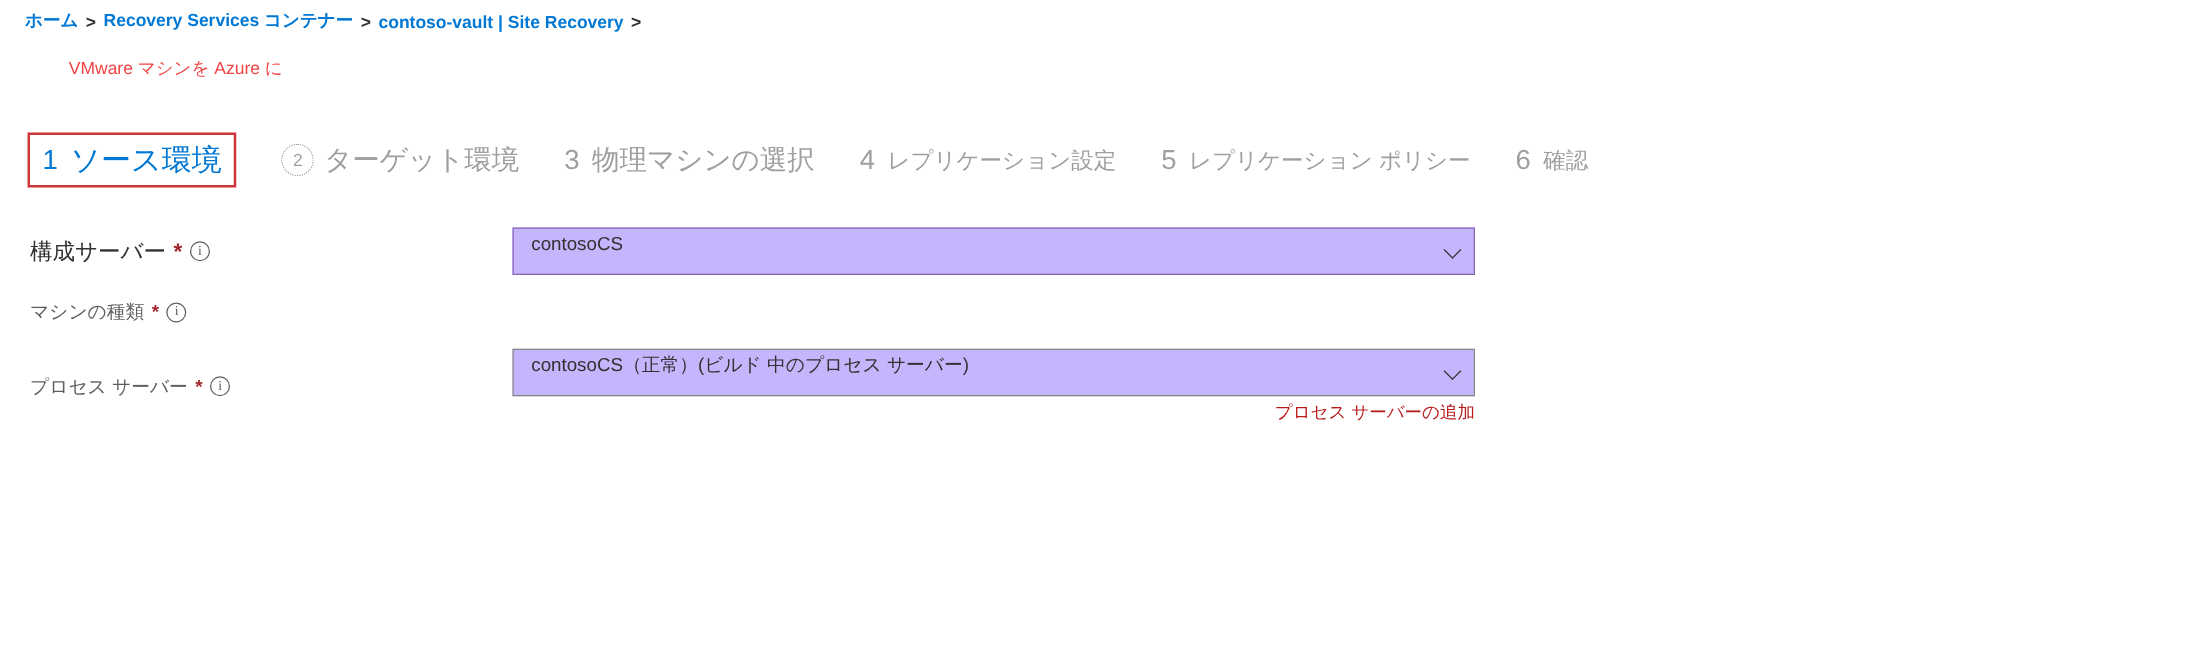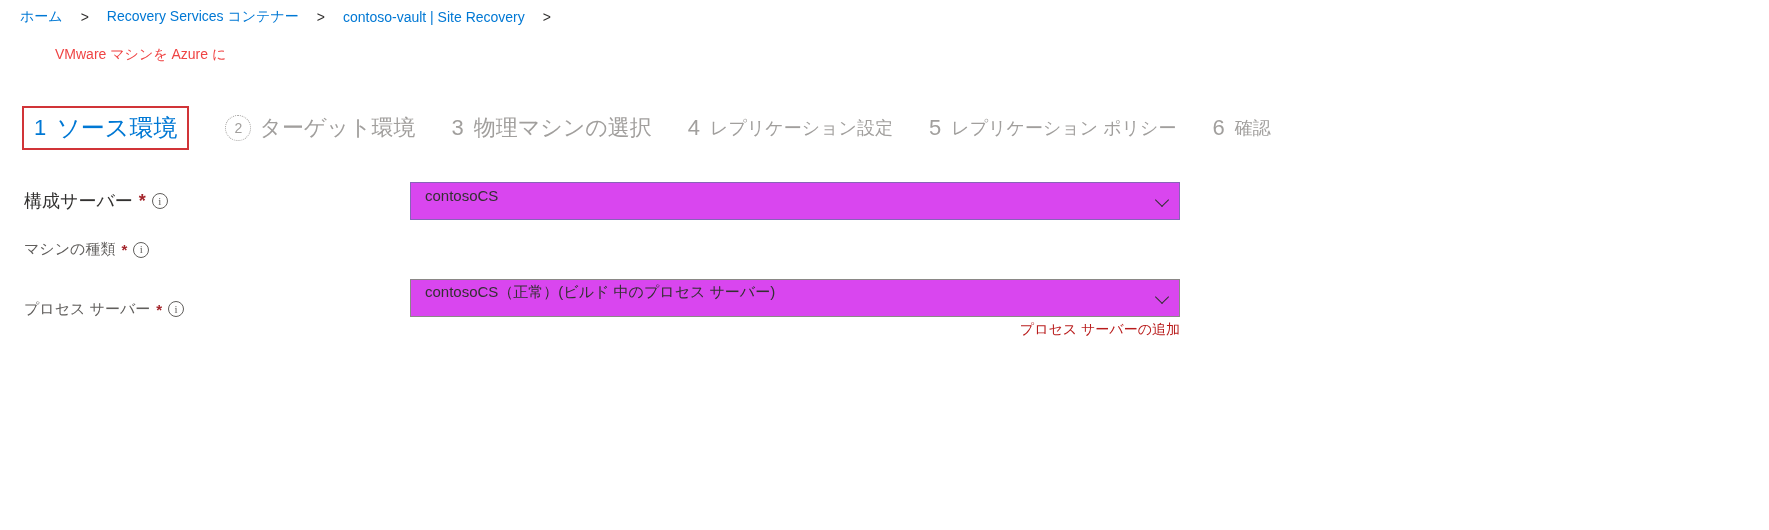--- a/index.html
+++ b/index.html
@@ -6,21 +6,21 @@
     html, body {
       width: 1769px;
       font-family: "Segoe UI", "Yu Gothic UI", "Meiryo", sans-serif;
       font-size: 14px;
       color: #323130;
       background: #ffffff;
     }
     .page { padding: 8px 20px 20px 20px; }
 
     
-    .breadcrumb { font-size: 14px; color: #0078d4; display: flex; align-items: center; flex-wrap: wrap; gap: 16px; }
+    .breadcrumb { font-size: 14px; color: #0078d4; display: flex; align-items: center; flex-wrap: wrap; gap: 4px; font-weight: bold; }
     .breadcrumb .crumb { color: #0078d4; }
     .breadcrumb .sep { color: #323130; margin: 0 2px; }
 
     
     .title-row { margin-top: 20px; }
     .page-title { font-size: 28px; font-weight: 600; color: #323130; letter-spacing: 0.5px; }
     .page-subtitle { margin-top: 6px; font-size: 14px; color: #ef4444; margin-left: 35px; }
 
     
     .steps {
@@ -74,21 +74,21 @@
       font-size: 11px; color: #605e5c; font-style: normal; line-height: 1; font-family: Georgia, serif;
     }
     .form-control-cell { flex: 0 0 770px; }
     .dropdown {
       position: relative;
       width: 770px; height: 38px;
       border: 1px solid #8a8886;
       display: flex; align-items: center;
       padding: 0 40px 12px 14px;
       cursor: pointer;
-      background: #d946ef;
+      background: #c4b5fd;
     }
     .dropdown.purple { border-color: #8764b8; }
     .dropdown.focus  { border: 2px solid #0078d4; padding-left: 13px; padding-right: 39px;}
     .dropdown .value { font-size: 15px; color: #323130; }
     .dropdown.focus .value { font-size: 18px; }
     .chevron {
       position: absolute; right: 12px; top: 50%; transform: translateY(-60%) rotate(45deg);
       width: 10px; height: 10px; border-right: 1.5px solid #323130; border-bottom: 1.5px solid #323130;
     }
     .helper-link { margin-top: 4px; font-size: 14px; color: #b91c1c; cursor: pointer; }

